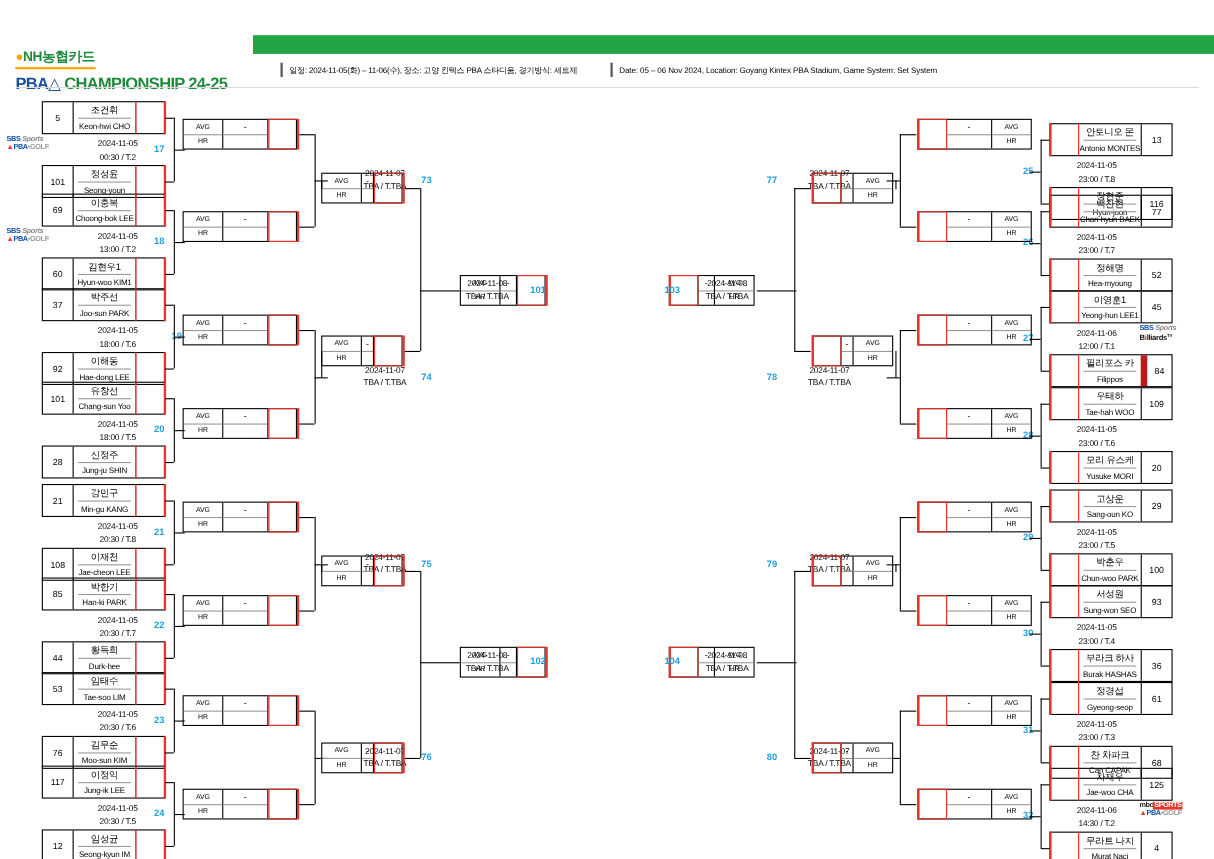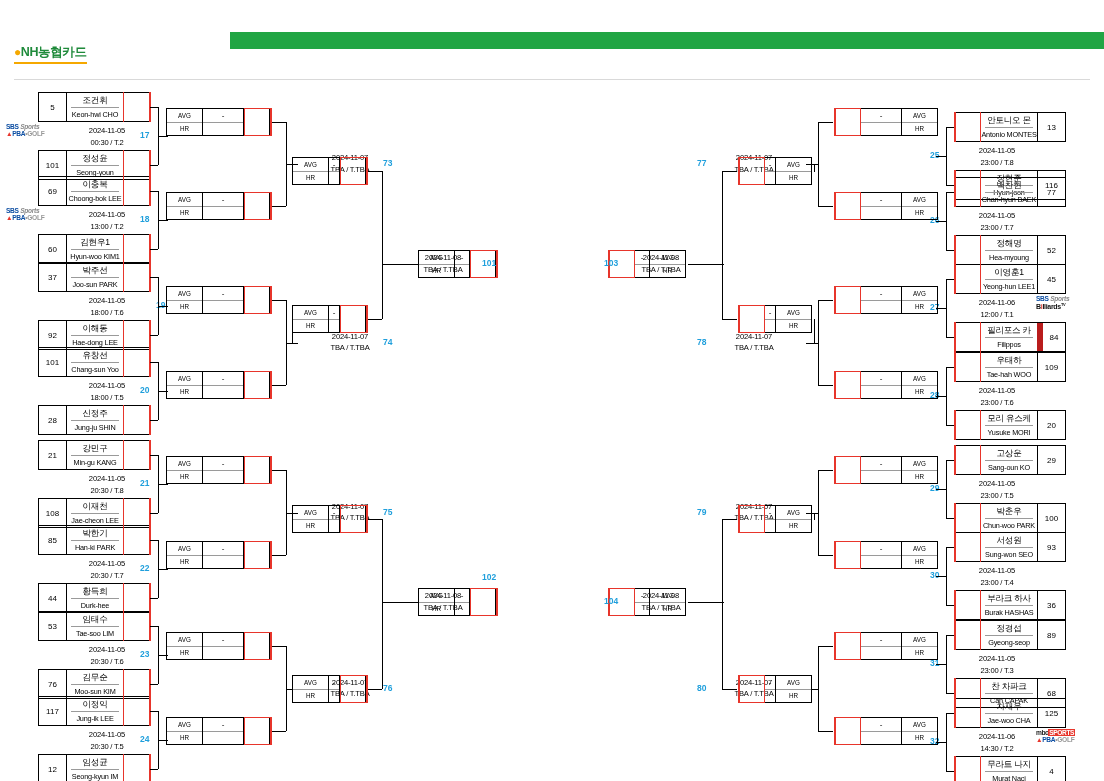--- a/index.html
+++ b/index.html
@@ -91,24 +91,32 @@
 <body>
 
 <div class="page">
 
   <div class="hdr">
 
     <div class="logo-block">
       <div class="logo-nh">
         <span class="leaf">●</span><span>NH농협카드</span>
       </div>
+      <div class="logo-pba">
+        <span class="pba">PBA</span><span class="pba">△</span>
+        <span class="champ">CHAMPIONSHIP 24-25</span>
+      </div>
     </div>
 
     <div class="title-bar"></div>
 
+    <div class="meta-row">
+      <div class="meta-ko">일정: 2024-11-05(화) – 11-06(수), 장소: 고양 킨텍스 PBA 스타디움, 경기방식: 세트제</div>
+      <div class="meta-en">Date: 05 – 06 Nov 2024, Location: Goyang Kintex PBA Stadium, Game System: Set System</div>
+    </div>
 
     <div class="hdr-rule"></div>
   </div>
 
   <div class="bk" id="bracket">
       <div class="pbox" style="left: 38px; top: 92px;">
         <div class="seed">5</div>
         <div class="names">
       <div class="nm-ko">조건휘</div>
       <div class="nm-en">Keon-hwi CHO</div>
@@ -524,21 +532,21 @@
       <div class="ln hln" style="left: 946px; top: 547px; width: 8px;"></div>
       <div class="ln hln" style="left: 946px; top: 605px; width: 8px;"></div>
       <div class="ln vln" style="left: 946px; top: 547px; height: 58px;"></div>
       <div class="ln hln" style="left: 936px; top: 576px; width: 10px;"></div>
       <div class="pbox" style="left: 954px; top: 620px;">
         <div class="scorecell" style="border-left:none;border-right:1px solid #e03030"></div>
         <div class="names">
       <div class="nm-ko">정경섭</div>
       <div class="nm-en">Gyeong-seop JUNG</div>
     </div>
-        <div class="seed" style="border-right:none;border-left:1px solid #000">89</div>
+        <div class="seed" style="border-right:none;border-left:1px solid #000">61</div>
       </div>
       <div class="redl" style="left: 954px; top: 620px; width: 1.5px; height: 30px;"></div>
       <div class="redl" style="left: 980px; top: 620px; width: 1px; height: 30px;"></div>
       <div class="pbox" style="left: 954px; top: 678px;">
         <div class="scorecell" style="border-left:none;border-right:1px solid #e03030"></div>
         <div class="names">
       <div class="nm-ko">찬 차파크</div>
       <div class="nm-en">Can CAPAK</div>
     </div>
         <div class="seed" style="border-right:none;border-left:1px solid #000">68</div>
@@ -1109,21 +1117,21 @@
       </div>
       <div class="mid" style="left: 482px; top: 258px;">101</div>
       <div class="ln hln" style="left: 367.5px; top: 519px; width: 14px;"></div>
       <div class="ln hln" style="left: 367.5px; top: 689px; width: 14px;"></div>
       <div class="ln vln" style="left: 382px; top: 519px; height: 170px;"></div>
       <div class="ln hln" style="left: 382px; top: 602px; width: 36px;"></div>
       <div class="mdate" style="left: 398px; top: 590px; width: 90px;">
         <div>2024-11-08</div>
                <div>TBA / T.TBA</div>
       </div>
-      <div class="mid" style="left: 482px; top: 572px;">102</div>
+      <div class="mid" style="left: 482px; top: 596px;">102</div>
       <div class="ln hln" style="left: 722px; top: 171px; width: 14.5px;"></div>
       <div class="ln hln" style="left: 722px; top: 319px; width: 14.5px;"></div>
       <div class="ln vln" style="left: 722px; top: 171px; height: 148px;"></div>
       <div class="ln hln" style="left: 687.5px; top: 264px; width: 36px;"></div>
       <div class="mdate" style="left: 616px; top: 252px; width: 90px;">
         <div>2024-11-08</div>
                <div>TBA / T.TBA</div>
       </div>
       <div class="mid" style="left: 604px; top: 258px;">103</div>
       <div class="ln hln" style="left: 722px; top: 519px; width: 14.5px;"></div>

